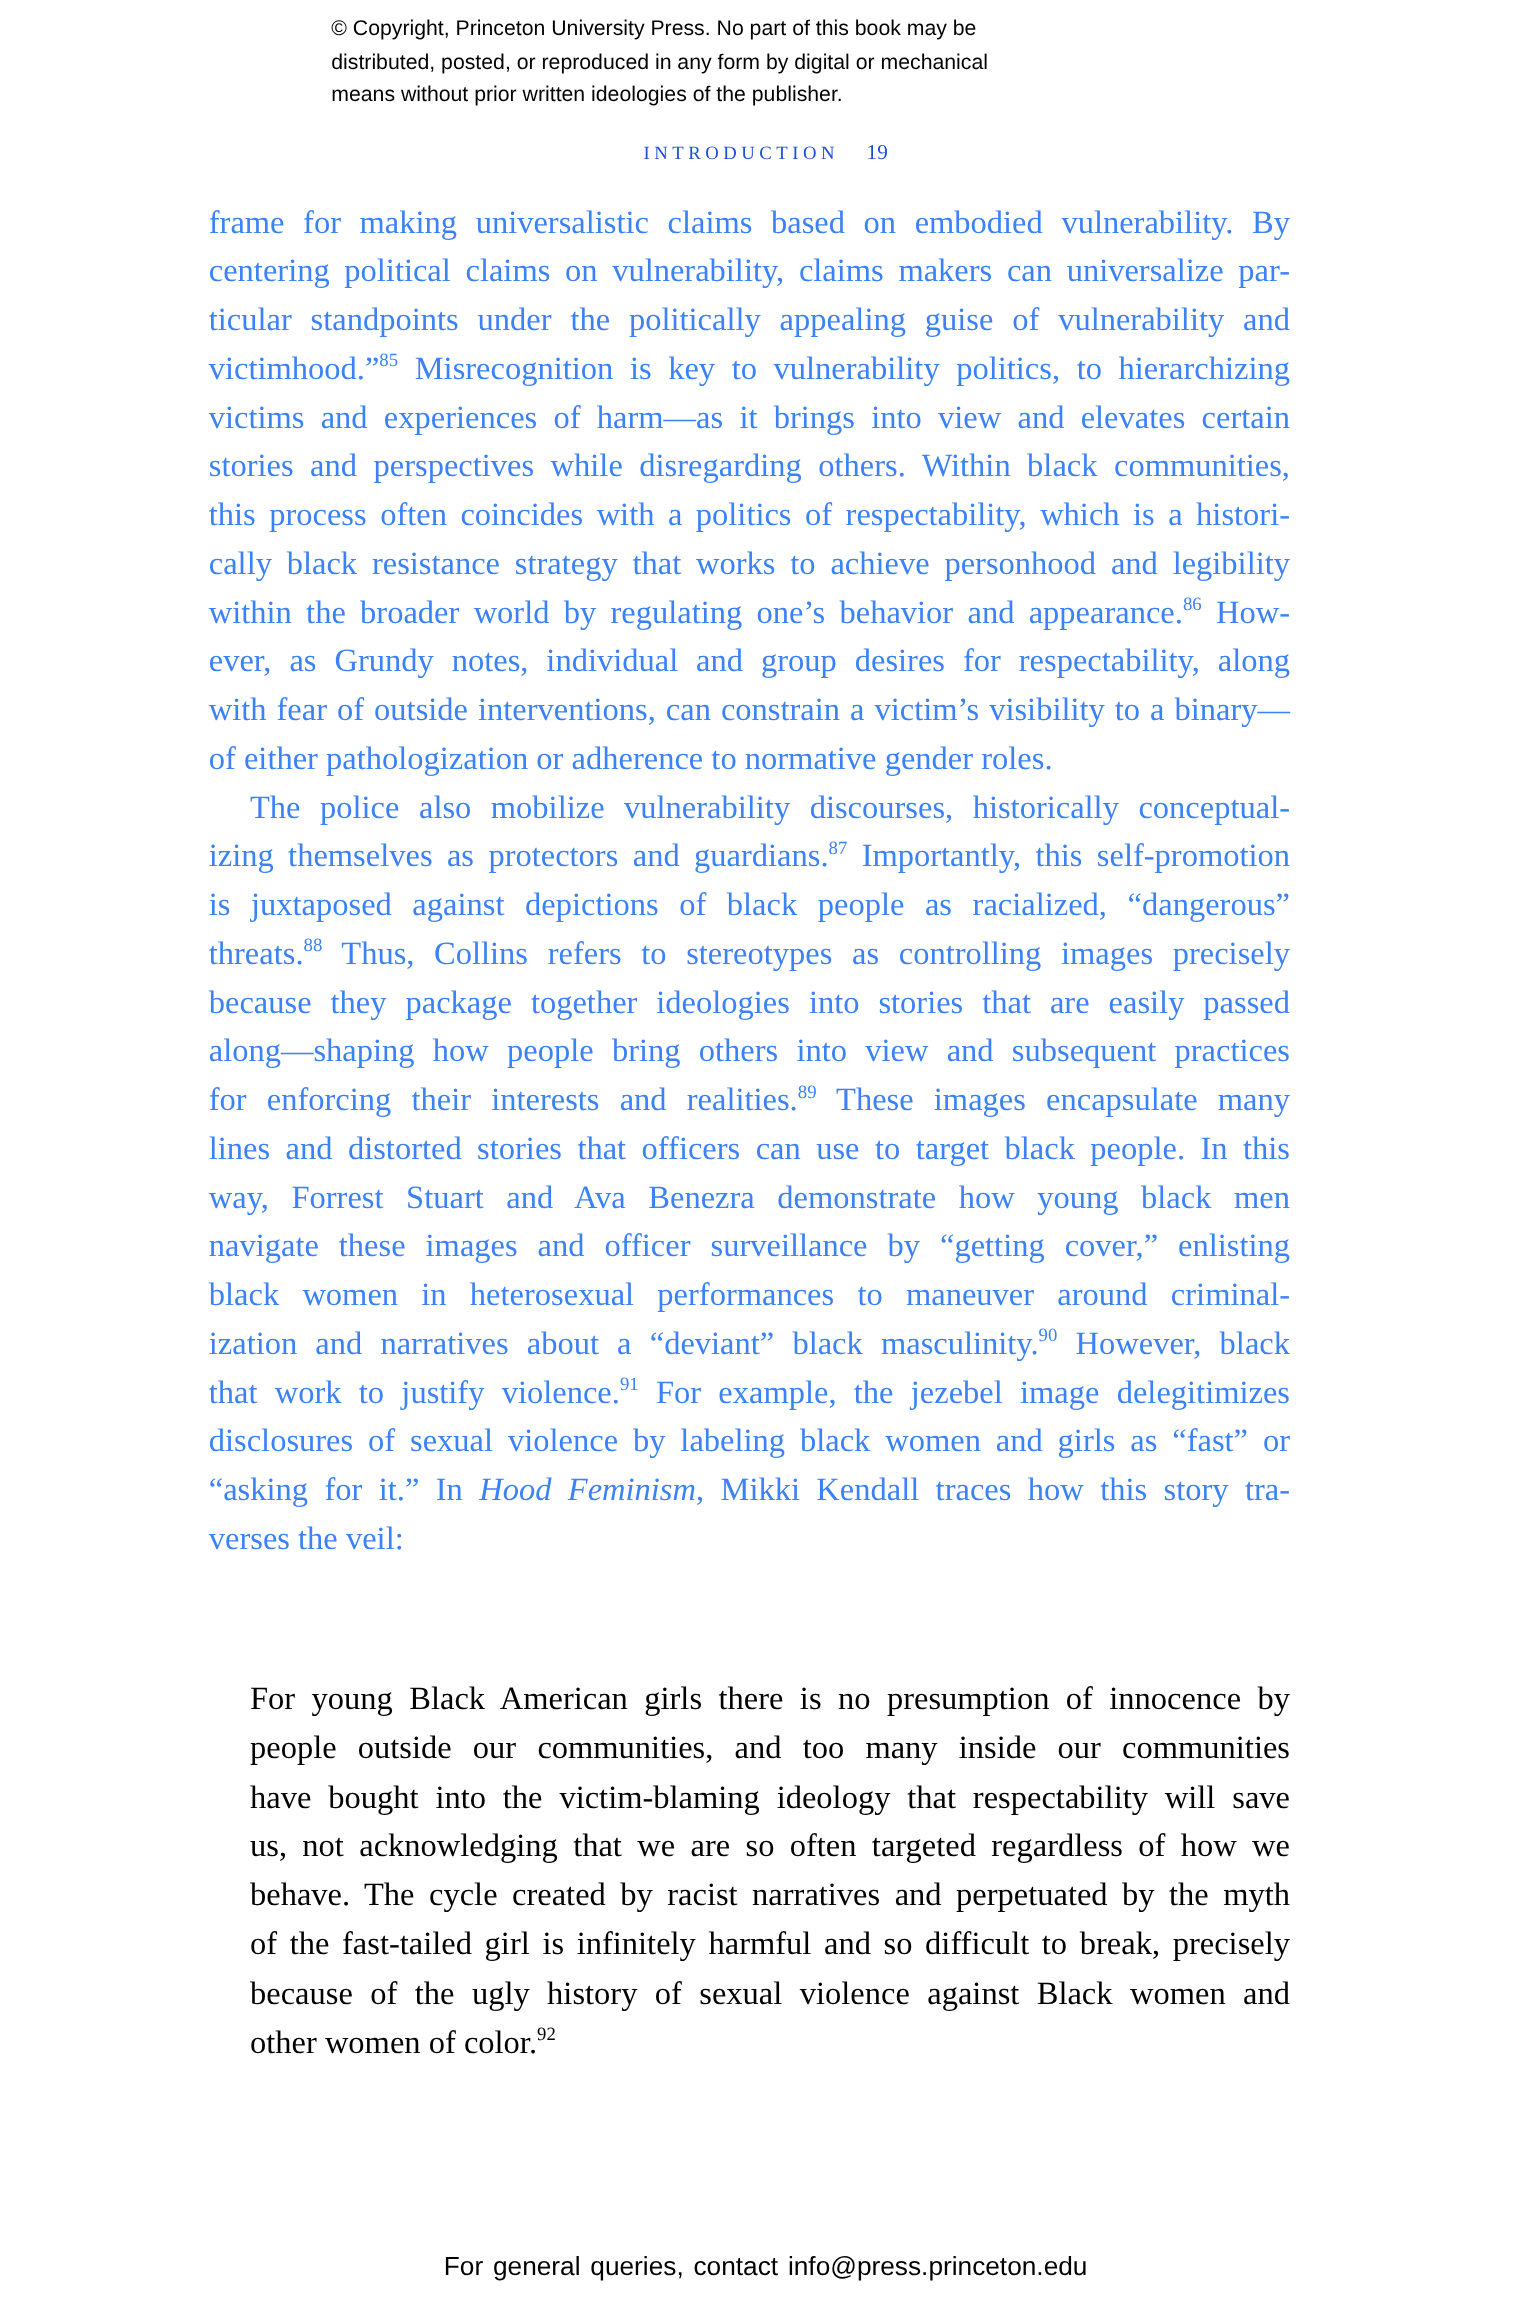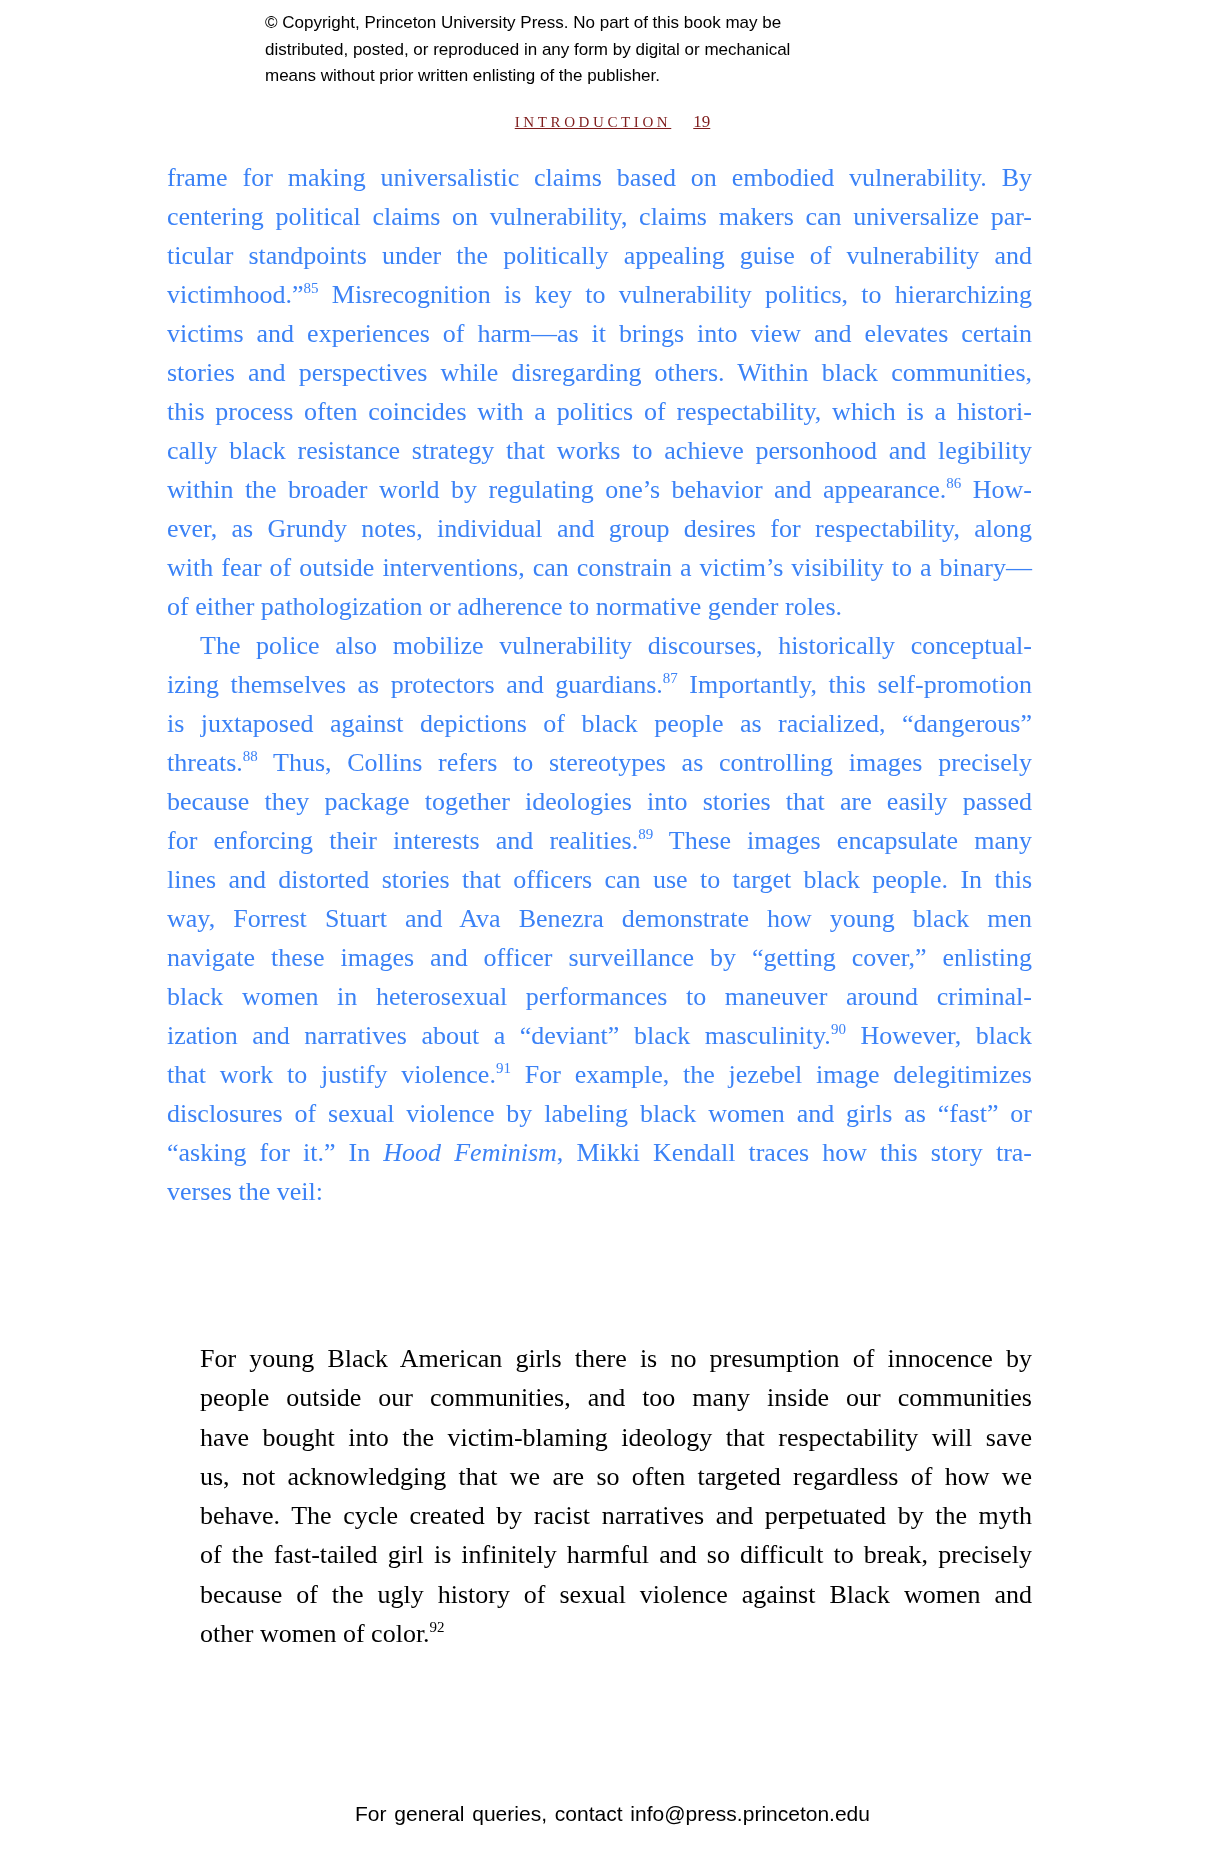--- a/index.html
+++ b/index.html
@@ -27,22 +27,21 @@
   .copyright .line { display: block; white-space: nowrap; }
   .running-head {
     position: absolute;
     left: 0;
     width: 1225px;
     top: 112px;
     text-align: center;
     font-family: "Liberation Serif", serif;
     font-size: 15px;
     letter-spacing: 3.6px;
-    color: #7f1d1d;
-    text-decoration: underline;
+    color: #1d4ed8;
   }
   .running-head .folio {
     letter-spacing: 0;
     margin-left: 22px;
     font-size: 17px;
   }
   .body-text {
     position: absolute;
     left: 167px;
     top: 158px;
@@ -94,21 +93,21 @@
     color: #000000;
     word-spacing: 2px;
   }
 </style>
 </head>
 <body>
 
 <div class="copyright">
   <span class="line">© Copyright, Princeton University Press. No part of this book may be</span>
   <span class="line">distributed, posted, or reproduced in any form by digital or mechanical</span>
-  <span class="line">means without prior written enlisting of the publisher.</span>
+  <span class="line">means without prior written ideologies of the publisher.</span>
 </div>
 
 <div class="running-head">
   <span>INTRODUCTION</span><span class="folio">19</span>
 </div>
 
 <div class="body-text" id="body-text">
     <div>
       <span class="ln">frame for making universalistic claims based on embodied vulnerability. By</span>
       <span class="ln">centering political claims on vulnerability, claims makers can universalize par-</span>
@@ -122,20 +121,21 @@
       <span class="ln">ever, as Grundy notes, individual and group desires for respectability, along</span>
       <span class="ln">with fear of outside interventions, can constrain a victim’s visibility to a binary—</span>
       <span class="ln last">of either pathologization or adherence to normative gender roles.</span>
     </div>
     <div>
       <span class="ln indent">The police also mobilize vulnerability discourses, historically conceptual-</span>
       <span class="ln"><span>izing themselves as protectors and guardians.</span><sup class="fn">87</sup><span> Importantly, this self-promotion</span></span>
       <span class="ln">is juxtaposed against depictions of black people as racialized, “dangerous”</span>
       <span class="ln"><span>threats.</span><sup class="fn">88</sup><span> Thus, Collins refers to stereotypes as controlling images precisely</span></span>
       <span class="ln">because they package together ideologies into stories that are easily passed</span>
+      <span class="ln">along—shaping how people bring others into view and subsequent practices</span>
       <span class="ln"><span>for enforcing their interests and realities.</span><sup class="fn">89</sup><span> These images encapsulate many</span></span>
       <span class="ln">lines and distorted stories that officers can use to target black people. In this</span>
       <span class="ln">way, Forrest Stuart and Ava Benezra demonstrate how young black men</span>
       <span class="ln">navigate these images and officer surveillance by “getting cover,” enlisting</span>
       <span class="ln">black women in heterosexual performances to maneuver around criminal-</span>
       <span class="ln"><span>ization and narratives about a “deviant” black masculinity.</span><sup class="fn">90</sup><span> However, black</span></span>
       <span class="ln"><span>that work to justify violence.</span><sup class="fn">91</sup><span> For example, the jezebel image delegitimizes</span></span>
       <span class="ln">disclosures of sexual violence by labeling black women and girls as “fast” or</span>
       <span class="ln"><span>“asking for it.” In </span><em>Hood Feminism</em><span>, Mikki Kendall traces how this story tra-</span></span>
       <span class="ln last">verses the veil:</span>

